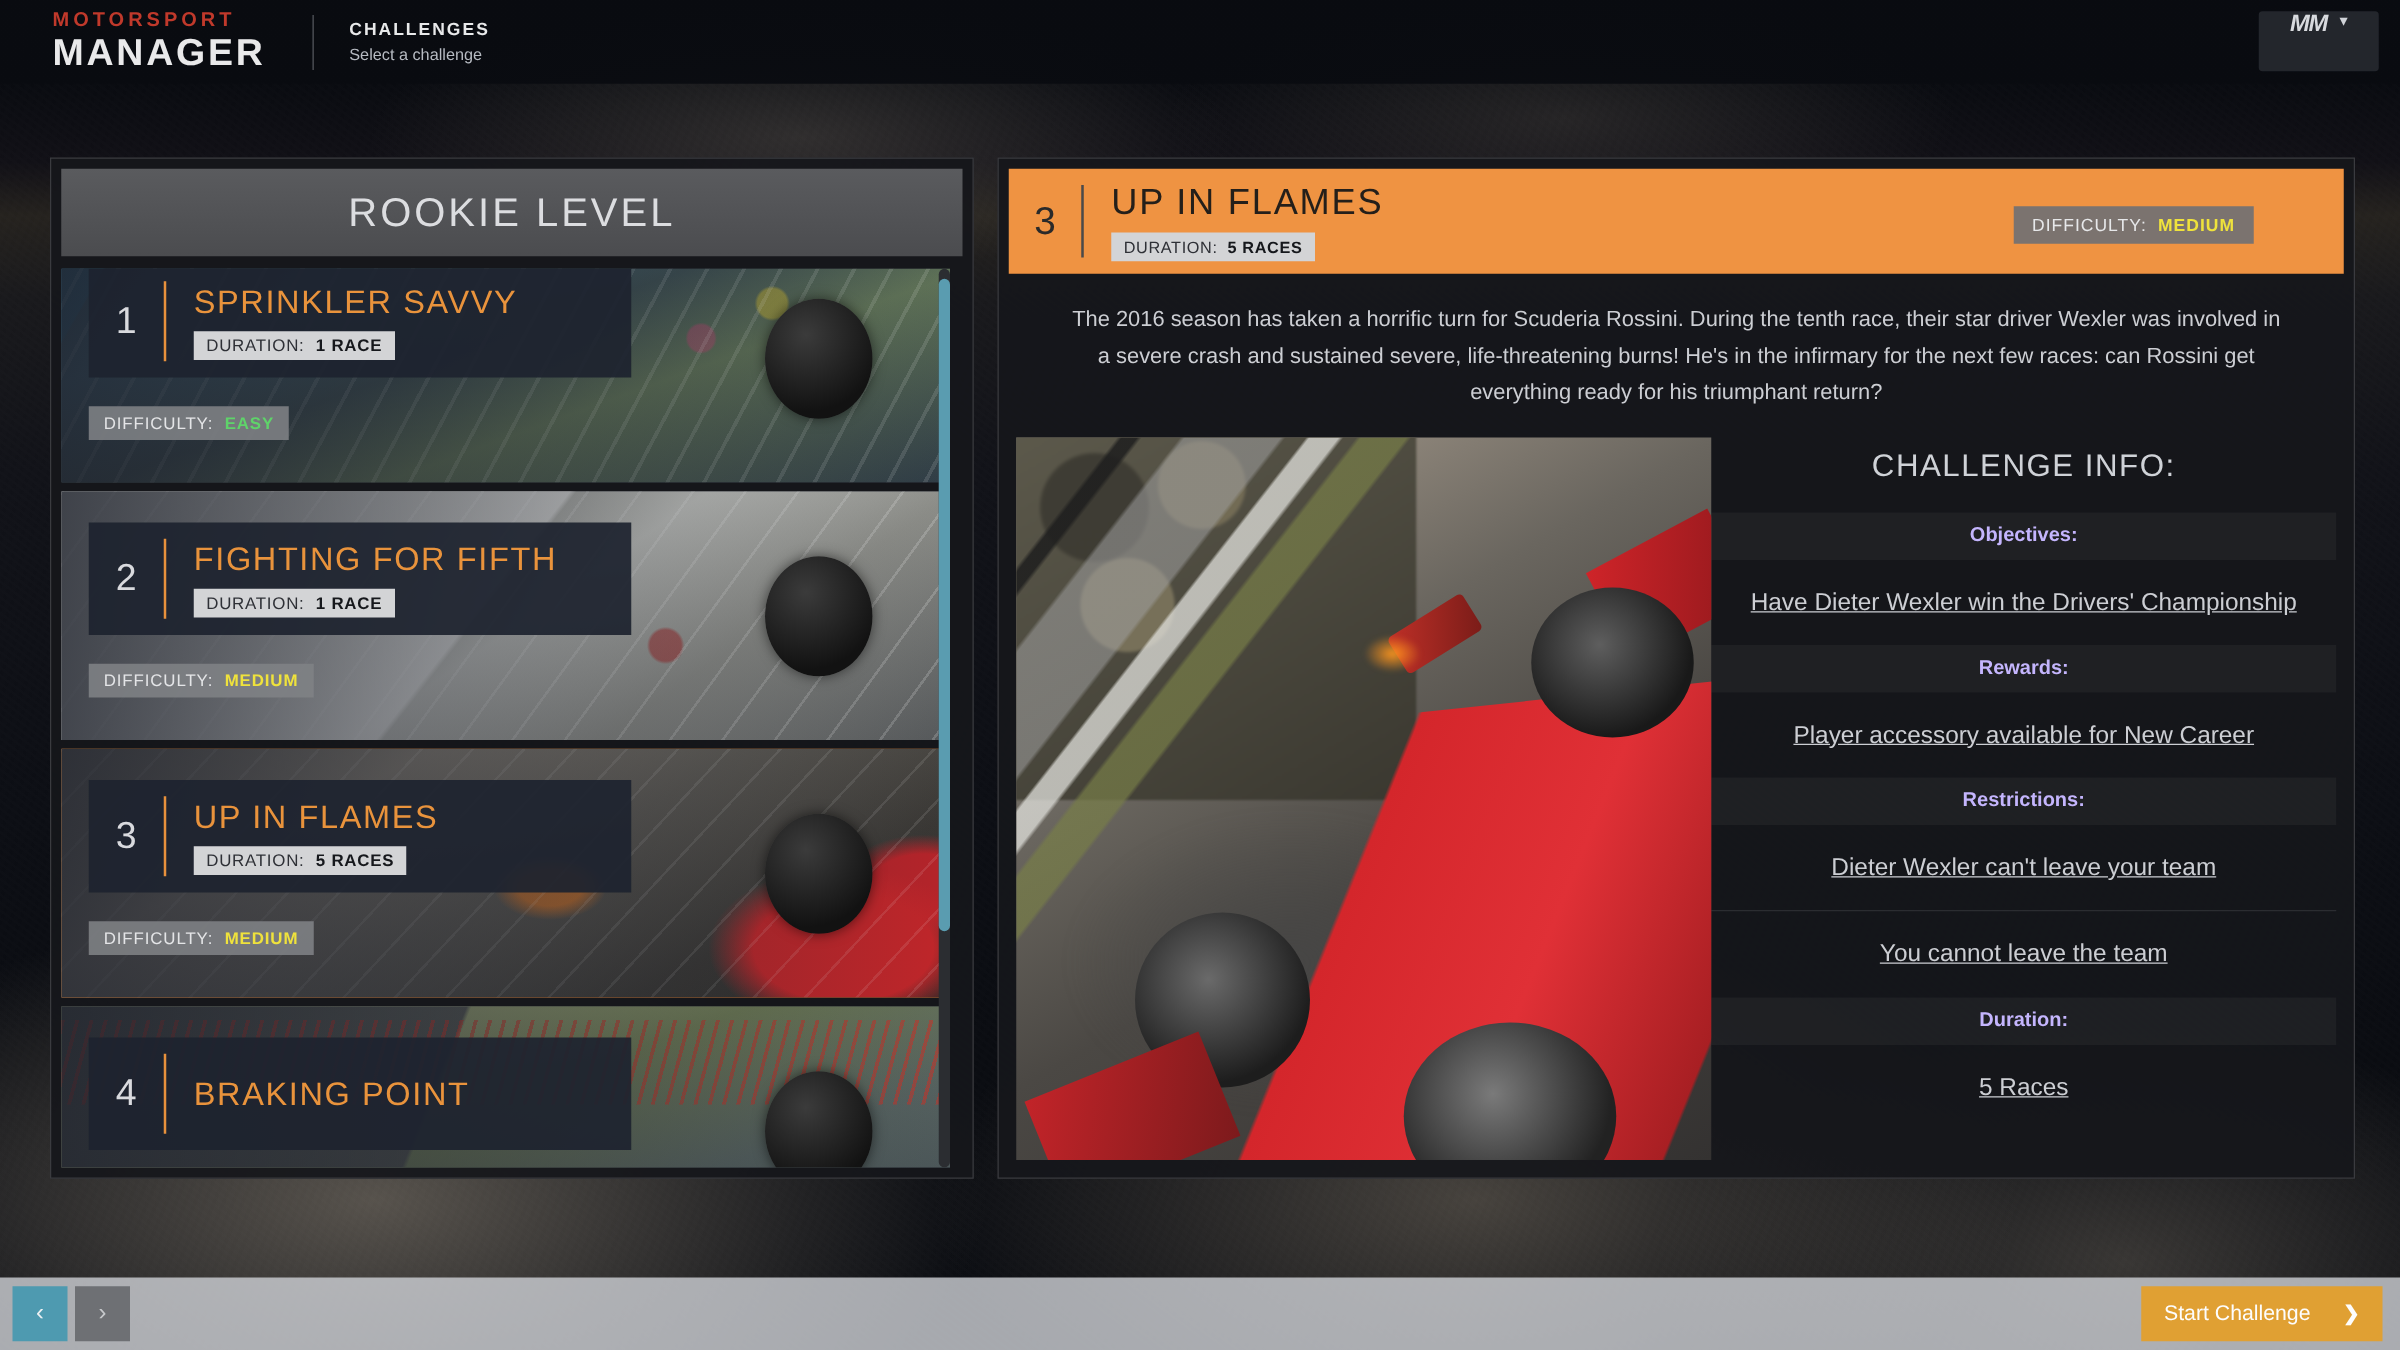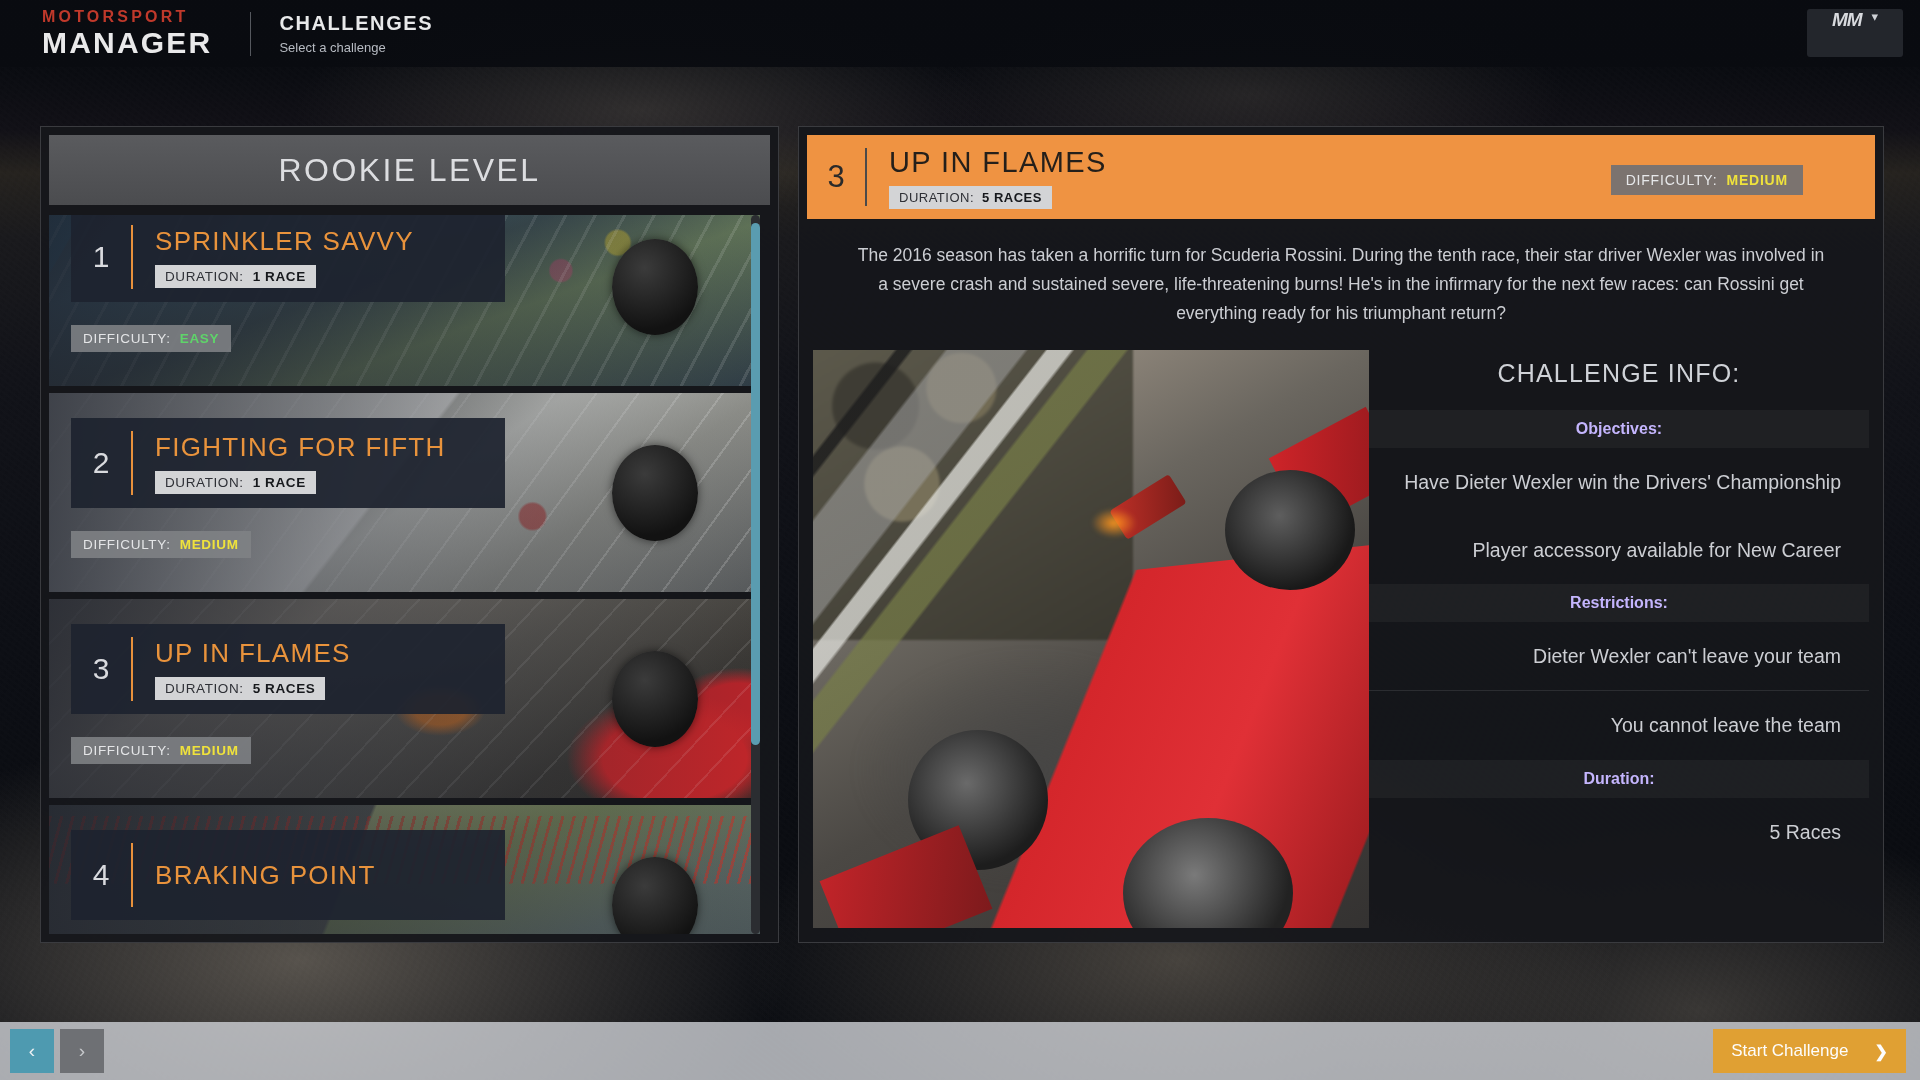--- a/index.html
+++ b/index.html
@@ -39,21 +39,21 @@
   #logo .l1 {
     color:#c0392b; font-size:16px; font-weight:bold; letter-spacing:3.2px;
     display:block; margin-bottom:3px;
   }
   #logo .l2 {
     color:#e9e9ea; font-size:30px; font-weight:bold; letter-spacing:2.2px;
     display:block;
   }
   #tdiv { width:1px; height:44px; background:#55585e; margin:0 28px 0 38px; }
   #titles { line-height:1.25; }
-  #titles .t1 { color:#e8e9ea; font-size:20px; font-weight:bold; letter-spacing:1.6px; display:block; }
+  #titles .t1 { color:#e8e9ea; font-size:14px; font-weight:bold; letter-spacing:1.6px; display:block; }
   #titles .t2 { color:#b7bbc2; font-size:13px; display:block; margin-top:4px; }
   #userbadge {
     position:absolute; right:17px; top:9px; width:96px; height:48px;
     background:#23262c; border-radius:3px;
     display:flex; justify-content:center; gap:10px; cursor:pointer;
   }
   #userbadge .mm {
     color:#d8dade; font-size:19px; font-weight:bold; font-style:italic; letter-spacing:-1px;
   }
   #userbadge .chev { color:#cfd2d7; font-size:13px; }
@@ -221,21 +221,21 @@
     background:linear-gradient(120deg,#cf2429,#90181c); transform:rotate(-28deg); }
   #dphoto .frontwing { position:absolute; left:18px; top:500px; width:150px; height:90px;
     background:linear-gradient(120deg,#c22429,#7d1a1c); transform:rotate(-22deg); }
 
   #dinfo { flex:1; }
   #dinfo h2 { color:#cfd2d7; font-size:25px; font-weight:normal; text-align:center; letter-spacing:1.2px; margin:9px 0 22px; }
   .inforow {
     text-align:center; color:#c4b5fd; font-size:16px; font-weight:bold;
     background:rgba(255,255,255,.045); padding:10px 0;
   }
-  .infoval { text-align:right; color:#ccced3; font-size:19.5px; line-height:1.55; padding:19px 28px; }
+  .infoval { text-align:center; color:#ccced3; font-size:19.5px; line-height:1.55; padding:19px 28px;text-decoration:underline; }
   .infoval.sep { border-top:1px solid rgba(255,255,255,.10); }
 
   
   #bottombar {
     position:absolute; left:0; bottom:0; width:1920px; height:58px;
     background:rgba(206,209,214,.80); z-index:20;
   }
   #navbtns { position:absolute; left:10px; top:7px; display:flex; gap:6px; }
   .navbtn { width:44px; height:44px; display:flex; align-items:center; justify-content:center;
     color:#eef1f3; font-size:19px; cursor:pointer; }
@@ -396,20 +396,21 @@
       <div class="wheel2"></div>
       <div class="frontwing"></div>
     </div>
 
     <div id="dinfo">
       <h2>CHALLENGE INFO:</h2>
 
       <div class="inforow">Objectives:</div>
       <div class="infoval">Have Dieter Wexler win the Drivers' Championship</div>
 
+      <div class="inforow">Rewards:</div>
       <div class="infoval">Player accessory available for New Career</div>
 
       <div class="inforow">Restrictions:</div>
       <div class="infoval">Dieter Wexler can't leave your team</div>
       <div class="infoval sep">You cannot leave the team</div>
 
       <div class="inforow">Duration:</div>
       <div class="infoval">5 Races</div>
     </div>
   </div>

